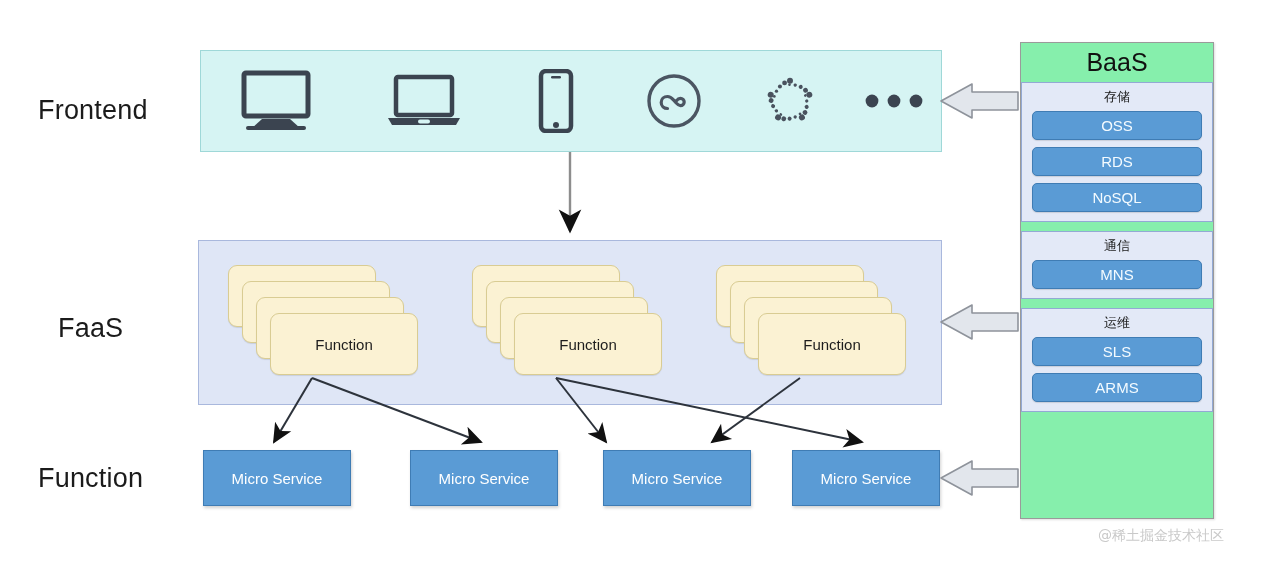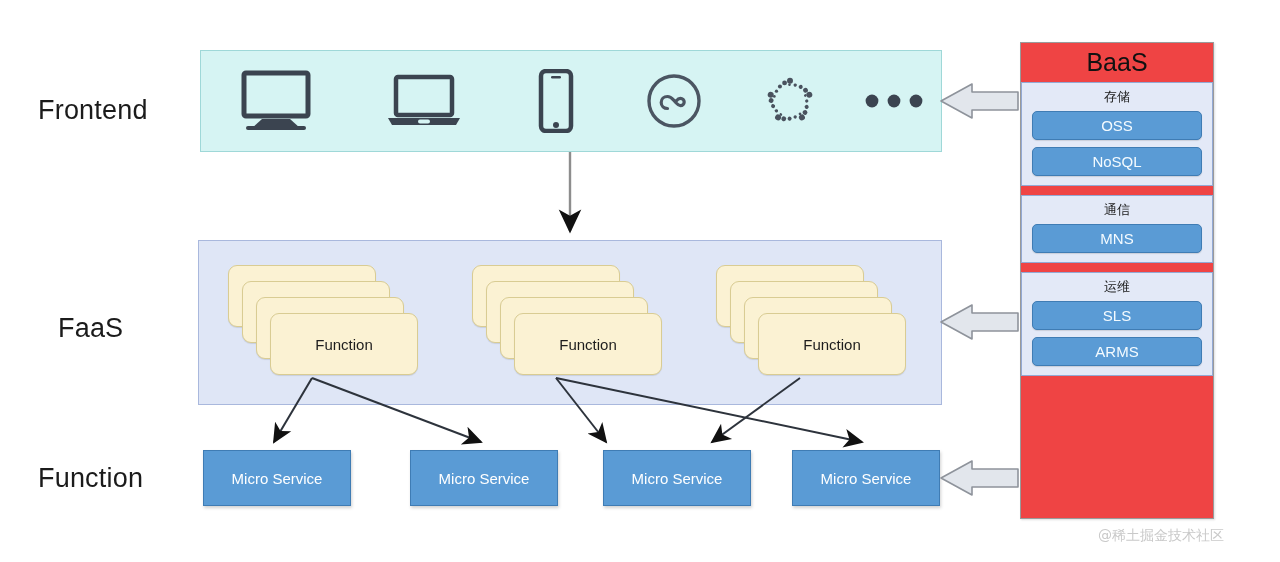--- a/index.html
+++ b/index.html
@@ -37,21 +37,21 @@
 
   
   .ms{position:absolute;top:450px;width:148px;height:56px;background:#5a9bd5;
      border:1px solid #3f7cb4;box-sizing:border-box;display:flex;
      align-items:center;justify-content:center;
      box-shadow:1px 2px 3px rgba(0,0,0,.18);}
   .ms span{color:#ffffff;font-size:15px;}
 
   
   #baas{position:absolute;left:1020px;top:42px;width:194px;height:477px;
-     background:#ef4444;border:1px solid #9a9a9a;box-sizing:border-box;
+     background:#86efac;border:1px solid #9a9a9a;box-sizing:border-box;
      box-shadow:1px 1px 2px rgba(0,0,0,.13);
      display:flex;flex-direction:column;align-items:center;padding:4px 0 8px;}
   #baas-title{font-size:25px;color:#111;margin:1px 0 5px;}
   .baas-group{width:100%;box-sizing:border-box;background:#e3e9f7;
      border:1px solid #93a9d4;padding:4px 10px 9px;margin-bottom:9px;}
   .baas-group-title{text-align:center;font-size:13px;color:#1b1b1b;margin:1px 0 5px;
      font-family:"DejaVu Sans",sans-serif;}
   .baas-item{height:27px;background:#5a9bd5;border:1px solid #3f7cb4;border-radius:5px;
      display:flex;align-items:center;justify-content:center;margin-bottom:7px;
      box-shadow:0 1px 1px rgba(0,0,0,.12);}
@@ -241,20 +241,23 @@
 
   <div id="baas">
     <div id="baas-title">BaaS</div>
 
     <div class="baas-group">
       <div class="baas-group-title">存储</div>
       <div class="baas-item">
         <span>OSS</span>
       </div>
       <div class="baas-item">
+        <span>RDS</span>
+      </div>
+      <div class="baas-item">
         <span>NoSQL</span>
       </div>
     </div>
 
     <div class="baas-group">
       <div class="baas-group-title">通信</div>
       <div class="baas-item">
         <span>MNS</span>
       </div>
     </div>

